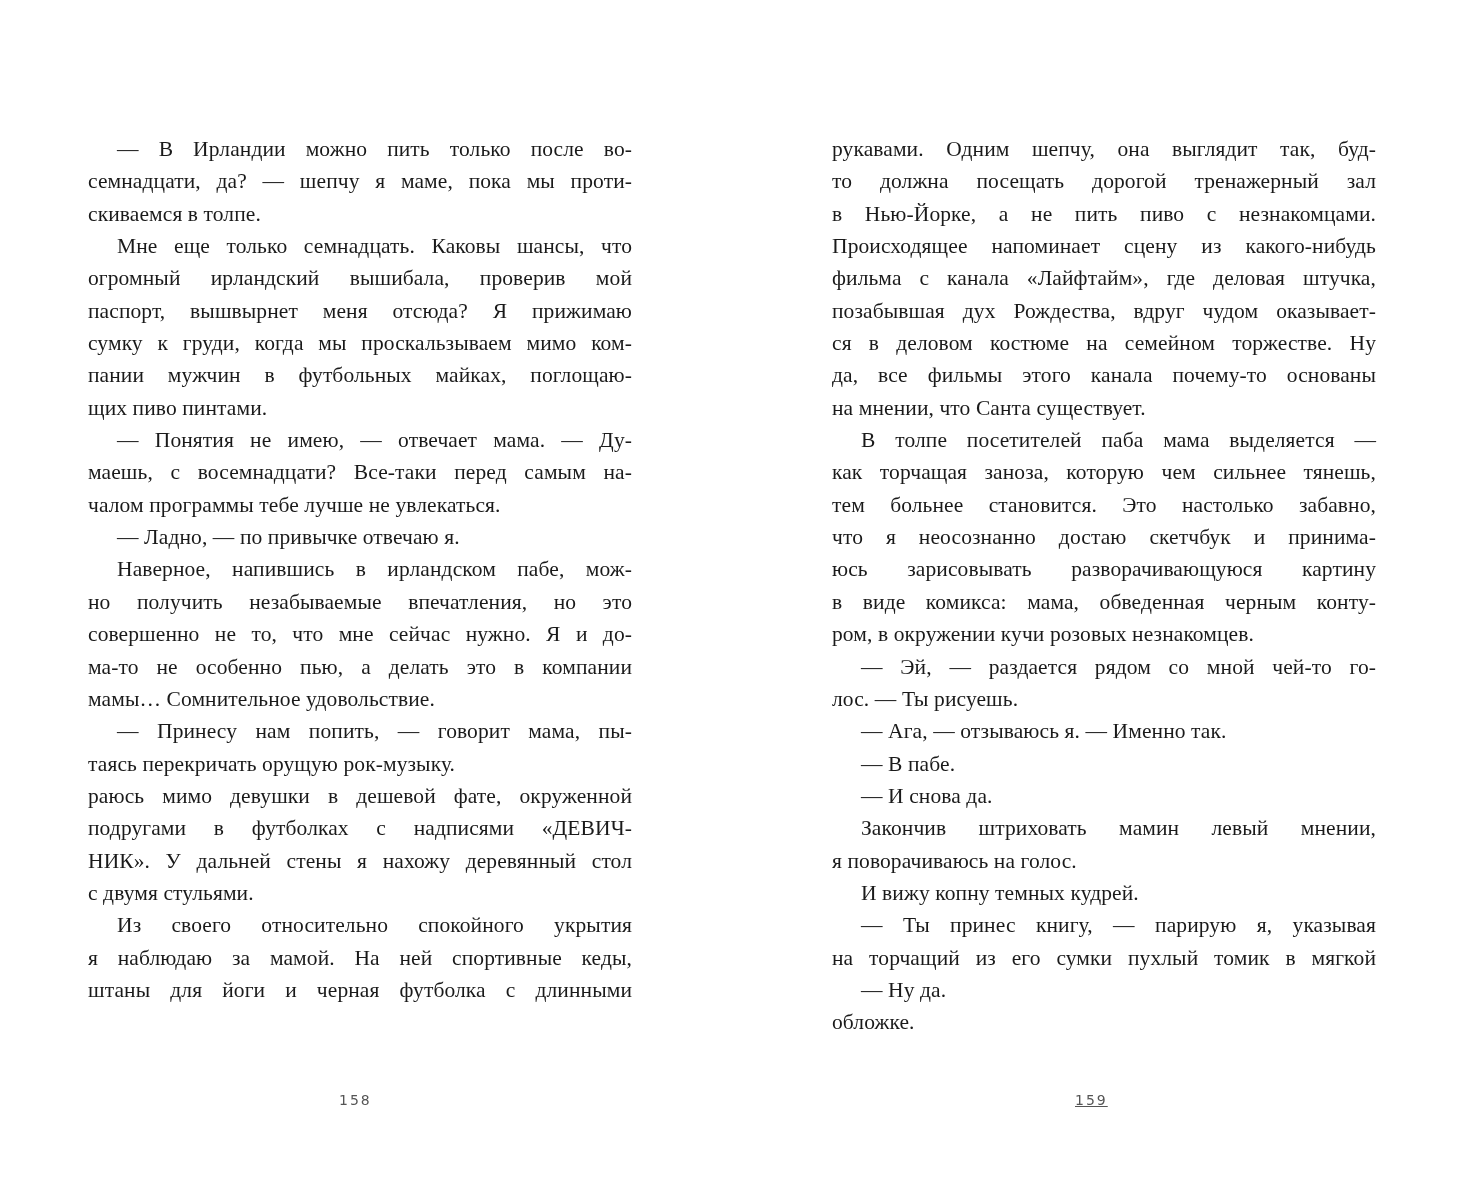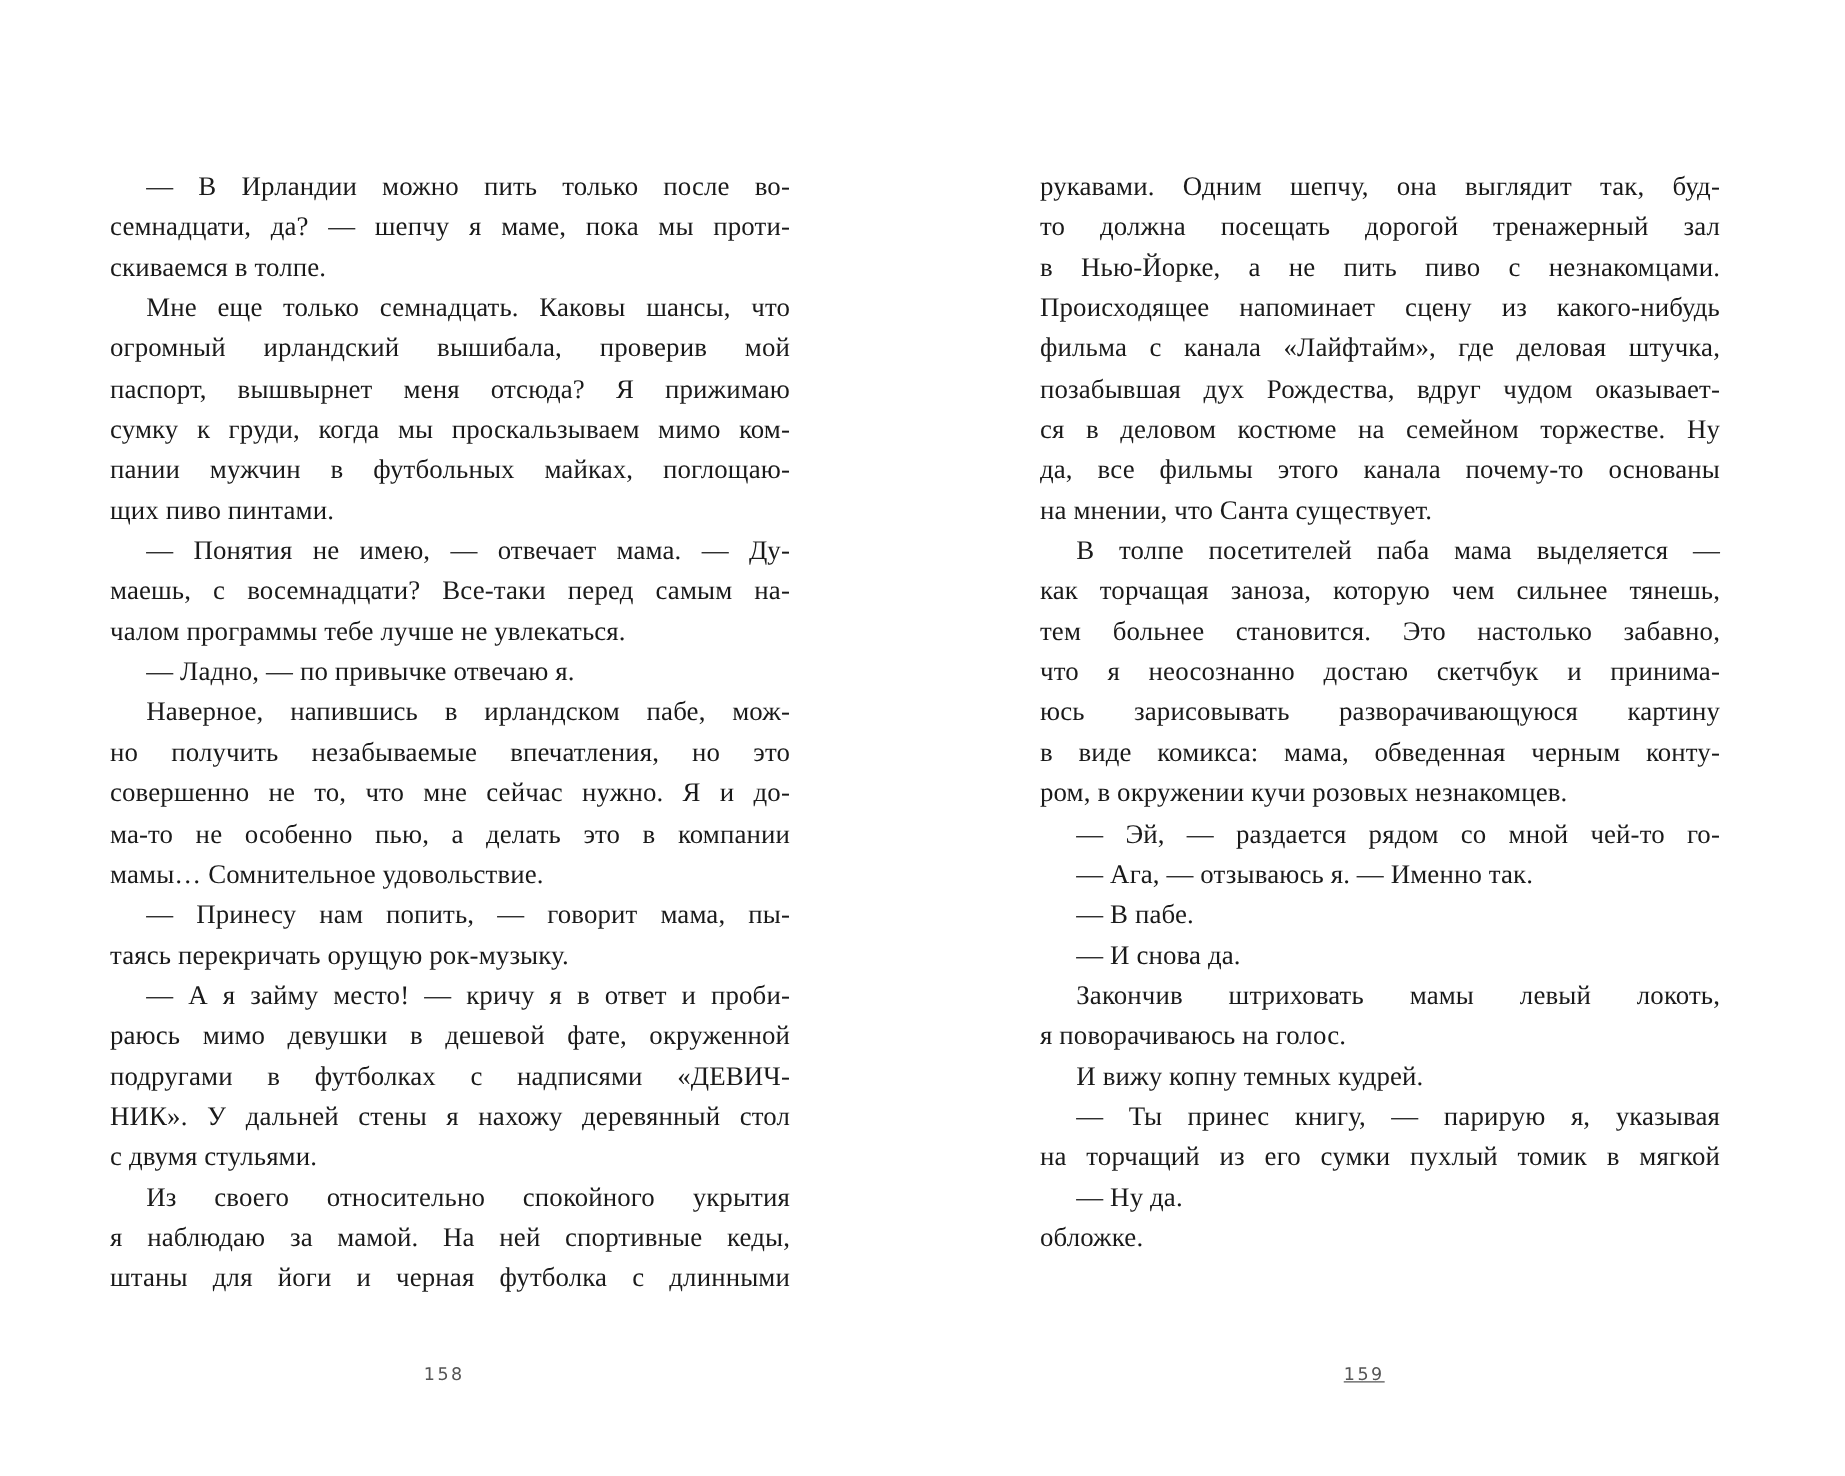--- a/index.html
+++ b/index.html
@@ -68,21 +68,20 @@
     <span class="line">маешь, с восемнадцати? Все-таки перед самым на-</span>
     <span class="line last">чалом программы тебе лучше не увлекаться.</span>
     <span class="line indent last">— Ладно, — по привычке отвечаю я.</span>
     <span class="line indent">Наверное, напившись в ирландском пабе, мож-</span>
     <span class="line">но получить незабываемые впечатления, но это</span>
     <span class="line">совершенно не то, что мне сейчас нужно. Я и до-</span>
     <span class="line">ма-то не особенно пью, а делать это в компании</span>
     <span class="line last">мамы… Сомнительное удовольствие.</span>
     <span class="line indent">— Принесу нам попить, — говорит мама, пы-</span>
     <span class="line last">таясь перекричать орущую рок-музыку.</span>
-    <span class="line indent">— А я займу место! — кричу я в ответ и проби-</span>
     <span class="line">раюсь мимо девушки в дешевой фате, окруженной</span>
     <span class="line">подругами в футболках с надписями «ДЕВИЧ-</span>
     <span class="line">НИК». У дальней стены я нахожу деревянный стол</span>
     <span class="line last">с двумя стульями.</span>
     <span class="line indent">Из своего относительно спокойного укрытия</span>
     <span class="line">я наблюдаю за мамой. На ней спортивные кеды,</span>
     <span class="line">штаны для йоги и черная футболка с длинными</span>
   </div>
 <div id="page-right" class="page">
     <span class="line">рукавами. Одним шепчу, она выглядит так, буд-</span>
@@ -95,24 +94,25 @@
     <span class="line">да, все фильмы этого канала почему-то основаны</span>
     <span class="line last">на мнении, что Санта существует.</span>
     <span class="line indent">В толпе посетителей паба мама выделяется —</span>
     <span class="line">как торчащая заноза, которую чем сильнее тянешь,</span>
     <span class="line">тем больнее становится. Это настолько забавно,</span>
     <span class="line">что я неосознанно достаю скетчбук и принима-</span>
     <span class="line">юсь зарисовывать разворачивающуюся картину</span>
     <span class="line">в виде комикса: мама, обведенная черным конту-</span>
     <span class="line last">ром, в окружении кучи розовых незнакомцев.</span>
     <span class="line indent">— Эй, — раздается рядом со мной чей-то го-</span>
+    <span class="line last">лос. — Ты рисуешь.</span>
     <span class="line indent last">— Ага, — отзываюсь я. — Именно так.</span>
     <span class="line indent last">— В пабе.</span>
     <span class="line indent last">— И снова да.</span>
-    <span class="line indent">Закончив штриховать мамы левый локоть,</span>
+    <span class="line indent">Закончив штриховать мамин левый мнении,</span>
     <span class="line last">я поворачиваюсь на голос.</span>
     <span class="line indent last">И вижу копну темных кудрей.</span>
     <span class="line indent">— Ты принес книгу, — парирую я, указывая</span>
     <span class="line">на торчащий из его сумки пухлый томик в мягкой</span>
     <span class="line indent last">— Ну да.</span>
     <span class="line last">обложке.</span>
   </div>
 
 <div id="page-number-left" class="page-number">158</div>
 <div id="page-number-right" class="page-number">159</div>

